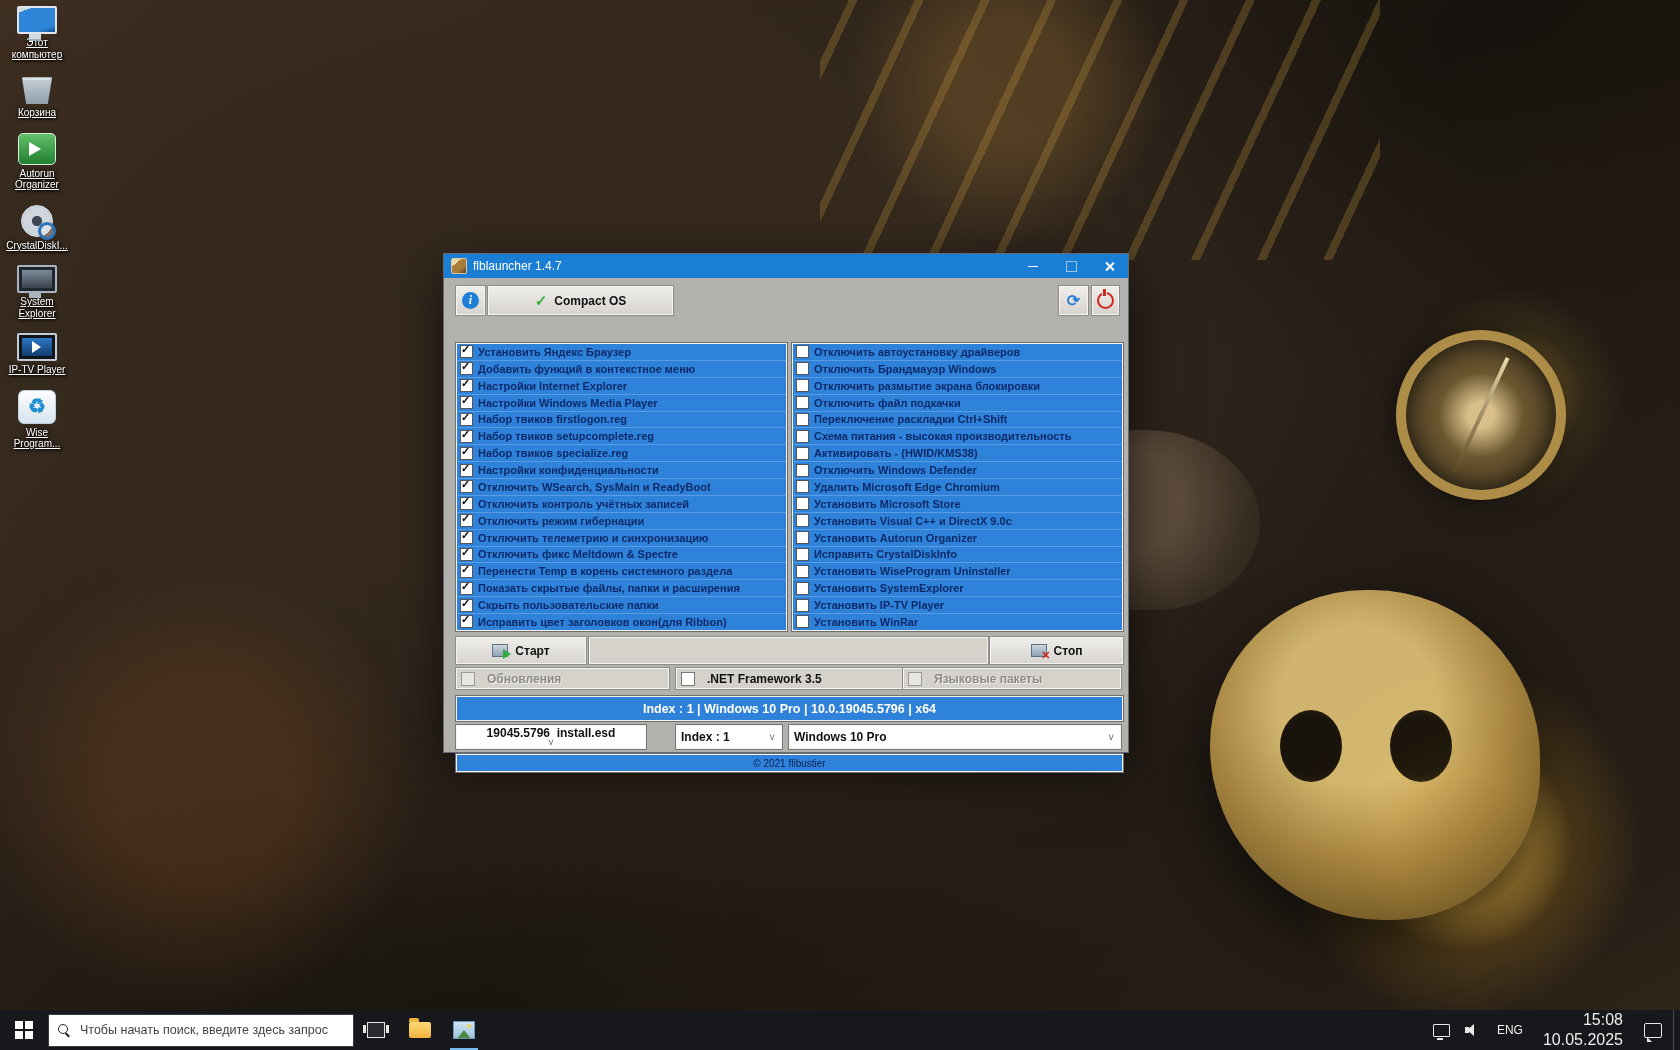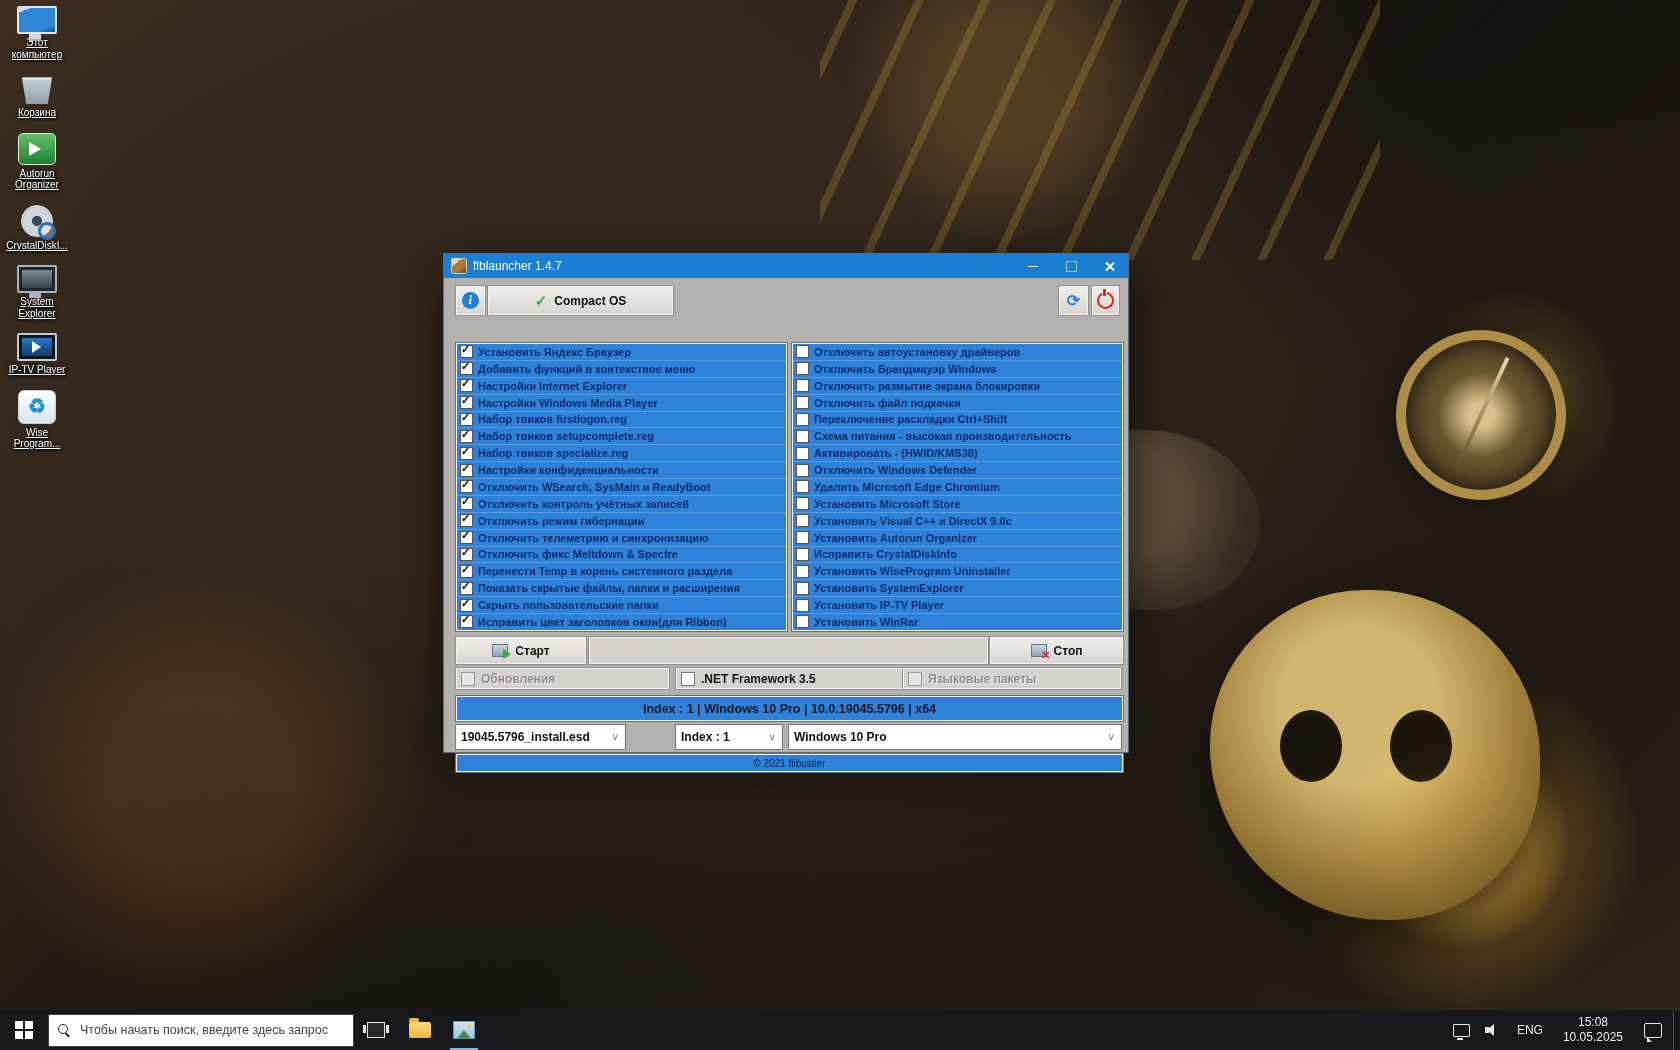--- a/index.html
+++ b/index.html
@@ -99,33 +99,33 @@
   
   .btn-start{position:absolute;left:12px;top:359px;width:128px;height:25px;gap:7px;}
   .start-ico{position:relative;width:14px;height:11px;background:linear-gradient(#cdd6de,#8fa3b4);border:1px solid #5c7286;}
   .start-ico:after{content:"";position:absolute;right:-4px;bottom:-3px;border-left:8px solid #2fae3f;
     border-top:5px solid rgba(0,0,0,0);border-bottom:5px solid rgba(0,0,0,0);}
   .progress{position:absolute;left:145px;top:359px;width:397px;height:25px;}
   .btn-stop{position:absolute;left:546px;top:359px;width:131px;height:25px;gap:7px;}
   .stop-ico{position:relative;width:14px;height:11px;background:linear-gradient(#cdd6de,#8fa3b4);border:1px solid #5c7286;}
   .stop-ico:after{content:"✕";position:absolute;right:-5px;bottom:-6px;color:#cf2a20;font-size:11px;font-weight:bold;}
   
-  .opt-box{position:absolute;top:390px;height:21px;display:flex;align-items:center;gap:6px;padding-left:4px;box-sizing:border-box;}
+  .opt-box{position:absolute;top:390px;height:21px;display:flex;align-items:center;gap:12px;padding-left:4px;box-sizing:border-box;}
   .opt-1{left:12px;width:213px;} .opt-2{left:232px;width:255px;} .opt-3{left:459px;width:218px;}
   .opt-cb{width:12px;height:12px;background:#fff;border:1px solid #777;flex:none;}
   .opt-label{font-size:12px;font-weight:bold;color:#111;white-space:nowrap;}
   .opt-box.disabled .opt-label{color:#8d8b87;text-shadow:1px 1px 0 #f0efed;}
   .opt-box.disabled .opt-cb{background:#e8e6e2;border-color:#9a9894;}
   
   .status-bar{position:absolute;left:12px;top:418px;width:665px;height:23px;background:#2f82d9;
     border:1px solid #f4f3f1;outline:1px solid #6f6e6b;display:flex;align-items:center;justify-content:center;}
-  .status-text{font-size:12.5px;font-weight:bold;color:#0f172a;}
+  .status-text{font-size:12.5px;font-weight:bold;color:#ffffff;}
   .combo{position:absolute;top:447px;height:24px;background:#fff;border:1px solid #f4f3f1;outline:1px solid #7a7976;
     display:flex;align-items:center;box-sizing:border-box;padding:0 4px;cursor:pointer;}
-  .combo-1{left:12px;width:169px;} .combo-2{left:232px;width:106px;} .combo-3{left:345px;width:332px;}
+  .combo-1{left:12px;width:190px;flex-direction:column;} .combo-2{left:232px;width:106px;} .combo-3{left:345px;width:332px;}
   .combo-text{flex:1;font-size:12px;font-weight:bold;color:#111;white-space:nowrap;overflow:hidden;}
   .combo-arrow{color:#666;font-size:10px;flex:none;padding:0 2px;}
   .footer-bar{position:absolute;left:12px;top:476px;width:665px;height:16px;background:#2f82d9;
     border:1px solid #f4f3f1;outline:1px solid #6f6e6b;display:flex;align-items:center;justify-content:center;}
   .footer-text{font-size:10px;font-weight:normal;color:#0a2255;}
   
   .taskbar{position:absolute;left:0;bottom:0;width:1680px;height:40px;background:#16181c;
     display:flex;align-items:center;z-index:5;}
   .start-btn{width:48px;height:40px;display:flex;align-items:center;justify-content:center;cursor:pointer;}
   .win-glyph{display:grid;grid-template-columns:8px 8px;grid-template-rows:8px 8px;gap:1.5px;}
@@ -152,21 +152,21 @@
   .run-line{position:absolute;left:8px;right:8px;bottom:0;height:2px;background:#76b9ed;}
   .tray{margin-left:auto;display:flex;align-items:center;height:40px;}
   .tray-ico{width:30px;height:40px;display:flex;align-items:center;justify-content:center;cursor:pointer;}
   .display-ico{position:relative;width:15px;height:11px;border:1.6px solid #e8e8e8;border-radius:1px;}
   .display-ico:after{content:"";position:absolute;left:3px;bottom:-4px;width:6px;height:2px;background:#e8e8e8;}
   .spk-ico{position:relative;width:14px;height:12px;}
   .spk-ico:before{content:"";position:absolute;left:0;top:3px;width:4px;height:6px;background:#e8e8e8;}
   .spk-ico:after{content:"";position:absolute;left:2px;top:0;border-right:7px solid #e8e8e8;
     border-top:6px solid rgba(0,0,0,0);border-bottom:6px solid rgba(0,0,0,0);}
   .lang-ind{color:#eee;font-size:12px;padding:0 10px;cursor:pointer;height:40px;display:flex;align-items:center;}
-  .clock{color:#eee;font-size:12px;text-align:center;line-height:1.25;padding:0 10px;cursor:pointer;}
+  .clock{color:#eee;font-size:16px;text-align:right;line-height:1.25;padding:0 10px;cursor:pointer;}
   .action-center{width:40px;height:40px;display:flex;align-items:center;justify-content:center;cursor:pointer;}
   .bubble-ico{position:relative;width:16px;height:13px;border:1.6px solid #e8e8e8;border-radius:2px;}
   .bubble-ico:after{content:"";position:absolute;left:2px;bottom:-5px;border-left:5px solid #e8e8e8;
     border-top:5px solid rgba(0,0,0,0);}
   .show-desktop{width:6px;height:40px;border-left:1px solid #4a4d52;cursor:pointer;}
 </style>
 </head>
 <body>
 
 <div class="desktop">

